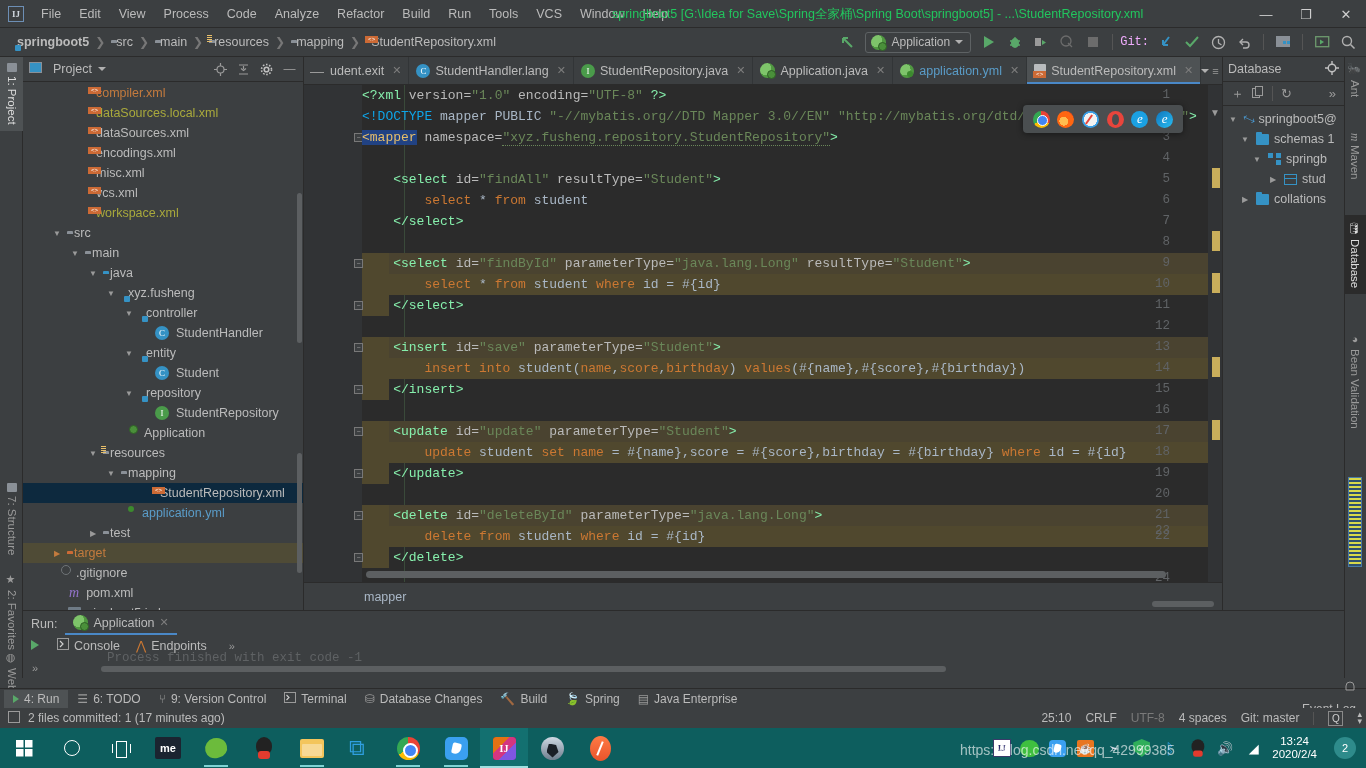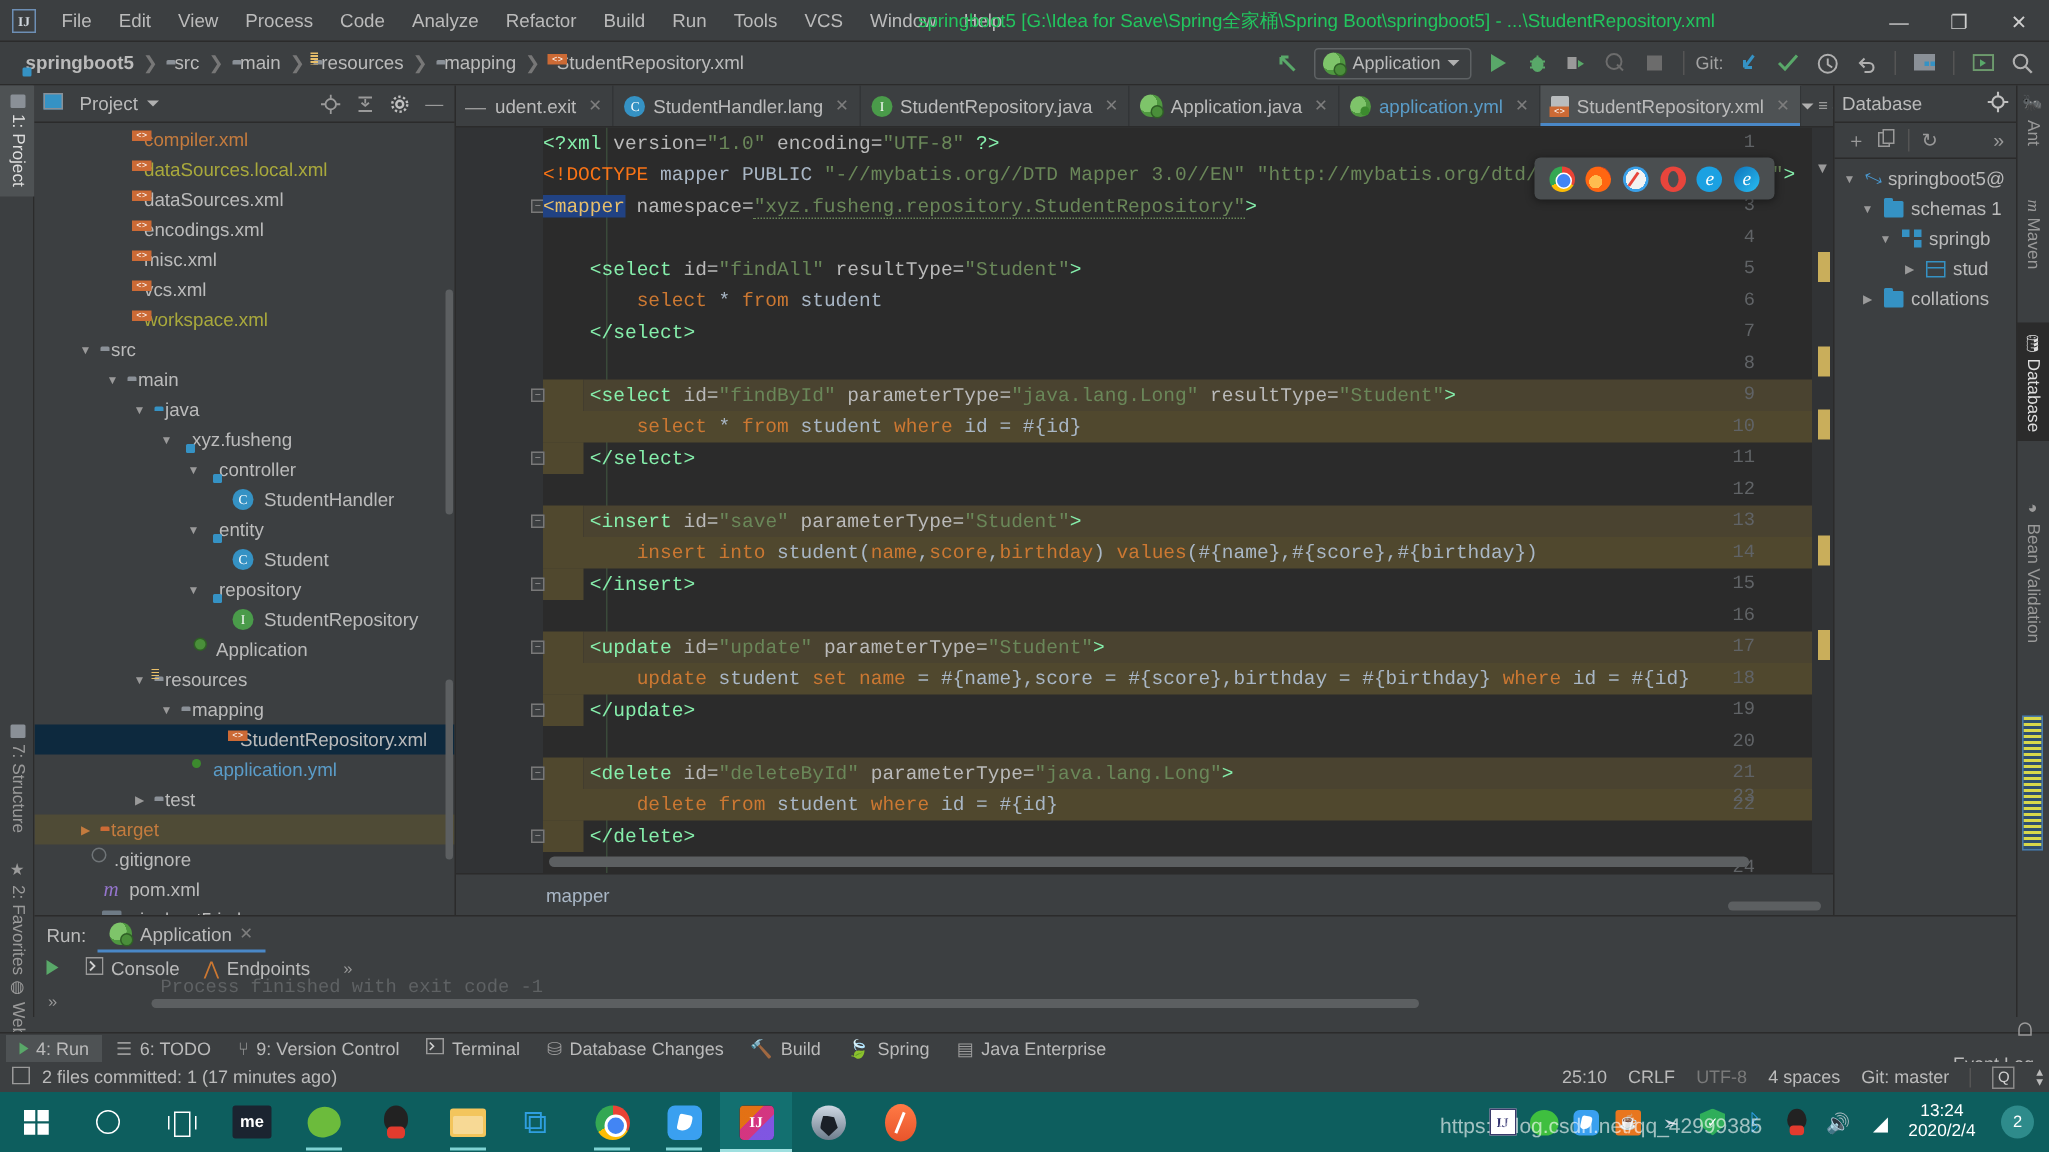--- a/index.html
+++ b/index.html
@@ -78,21 +78,21 @@
 
   .toolbar-right { margin-left:auto; display:flex; align-items:center; padding-right:6px; gap:2px; }
   .tb-icon { width:24px; height:22px; display:flex; align-items:center; justify-content:center; cursor:default;}
   .run-config {
     display:flex; align-items:center; gap:5px; border:1px solid #5e6264; border-radius:3px;
     padding:1px 7px 1px 5px; height:21px; margin:0 4px; color:#bbbbbb; font-size:12px;
   }
   .arrow-down { width:0;height:0;border-left:4px solid transparent;border-right:4px solid transparent;border-top:4px solid #b0b0b0; }
   .tri-green { width:0;height:0;border-top:6px solid transparent;border-bottom:6px solid transparent;border-left:10px solid #59a869; }
   .sep-v { width:1px; height:16px; background:#555; margin:0 5px; }
-  .git-label { color:#a3a3a3; font-size:12px; margin-right:3px; }
+  .git-label { color:#f0abfc; font-size:12px; margin-right:3px;font-family:Liberation Mono, monospace; }
 
   
   .leftbar {
     position:absolute; left:0; top:57px; width:23px; height:621px;
     background:#3c3f41; border-right:1px solid #2b2b2b;
   }
   .vtab {
     position:absolute; left:0; width:23px;
     writing-mode:vertical-rl; text-orientation:mixed;
     color:#9a9a9a; font-size:11.5px; padding:6px 4px; white-space:nowrap;
@@ -175,21 +175,21 @@
     font-family:"Liberation Mono", monospace; font-size:13px; white-space:pre;
   }
   .cline { position:absolute; left:0; height:21px; line-height:21px; }
   .hl-block { position:absolute; background:#50482e; }
   .hl-tagbg { position:absolute; background:#4a4330; }
   .kw-tag   { color:#86efac; }
   .kw-attr  { color:#bababa; }
   .kw-str   { color:#6a8759; }
   .kw-sql   { color:#cc7832; }
   .kw-plain { color:#a9b7c6; }
-  .kw-doctype { color:#f97316; }
+  .kw-doctype { color:#0ea5e9; }
   .kw-dtdstr { color:#6a8759; }
   .mapper-sel { background:#214283; color:#e8bf6a; }
   .squiggle { border-bottom:1.5px dotted #6a8759; }
 
   .vline { position:absolute; top:0; bottom:0; width:1px; background:#3a4a3a; }
 
   
   .markers { position:absolute; right:0; top:0; width:14px; height:100%; background:#313335; }
   .mk { position:absolute; right:2px; width:8px; height:20px; background:#c9ae5b; }
 

